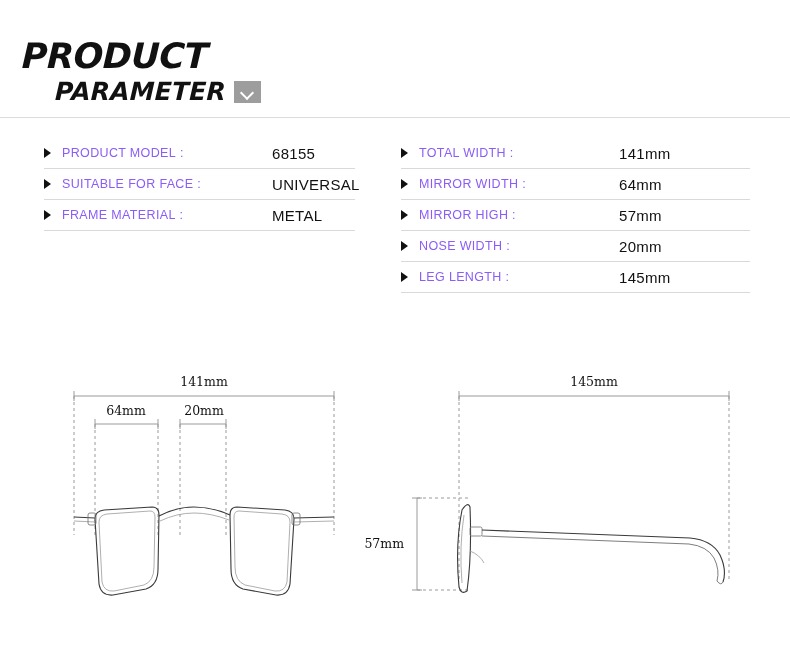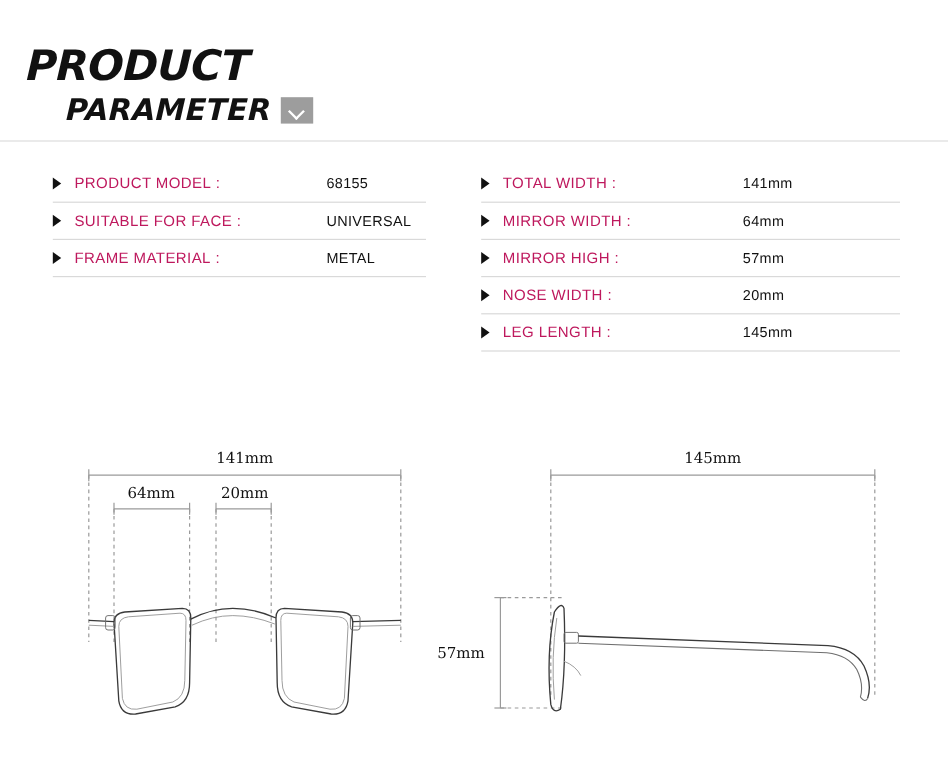--- a/index.html
+++ b/index.html
@@ -107,25 +107,25 @@
     height: 0;
     border-left: 7px solid #111;
     border-top: 5px solid transparent;
     border-bottom: 5px solid transparent;
     margin-right: 11px;
     flex: 0 0 auto;
   }
   .spec-label {
     font-size: 12.5px;
     letter-spacing: 0.35px;
-    color: #be185d;
+    color: #8b5cf6;
     white-space: nowrap;
   }
   .spec-value {
-    font-size: 12px;
+    font-size: 15px;
     letter-spacing: 0.3px;
     color: #111;
     position: absolute;
     left: 228px;
     white-space: nowrap;
   }
   .spec-col.right .spec-value { left: 218px; }
 
   
   .diagrams {

